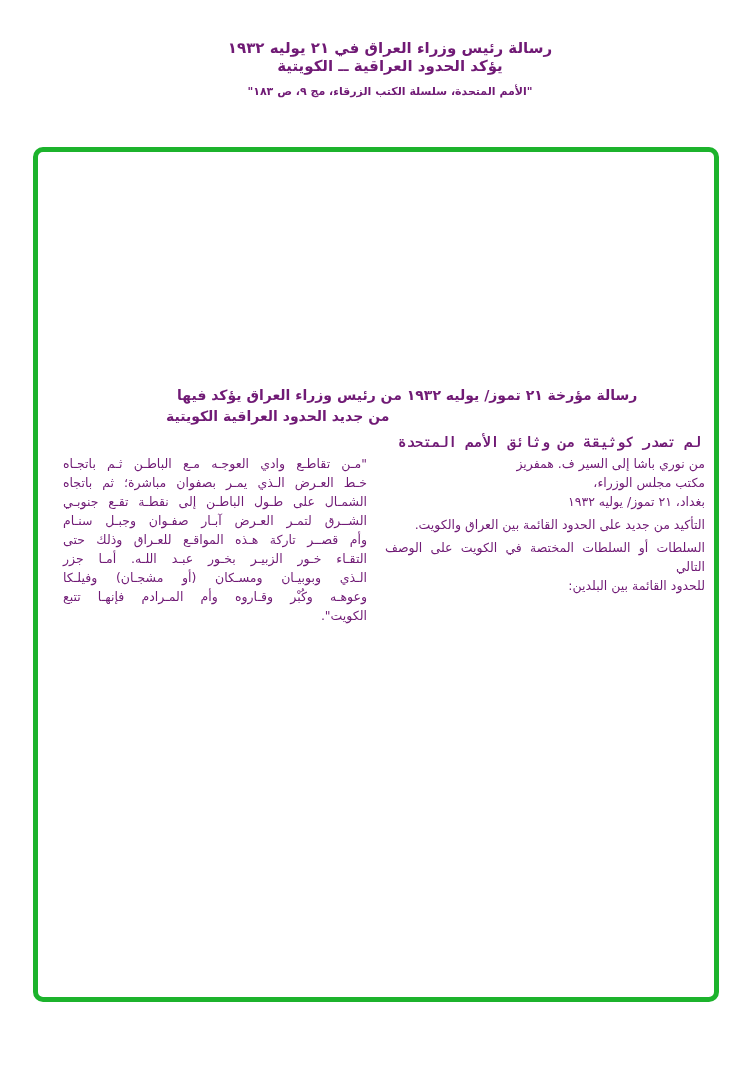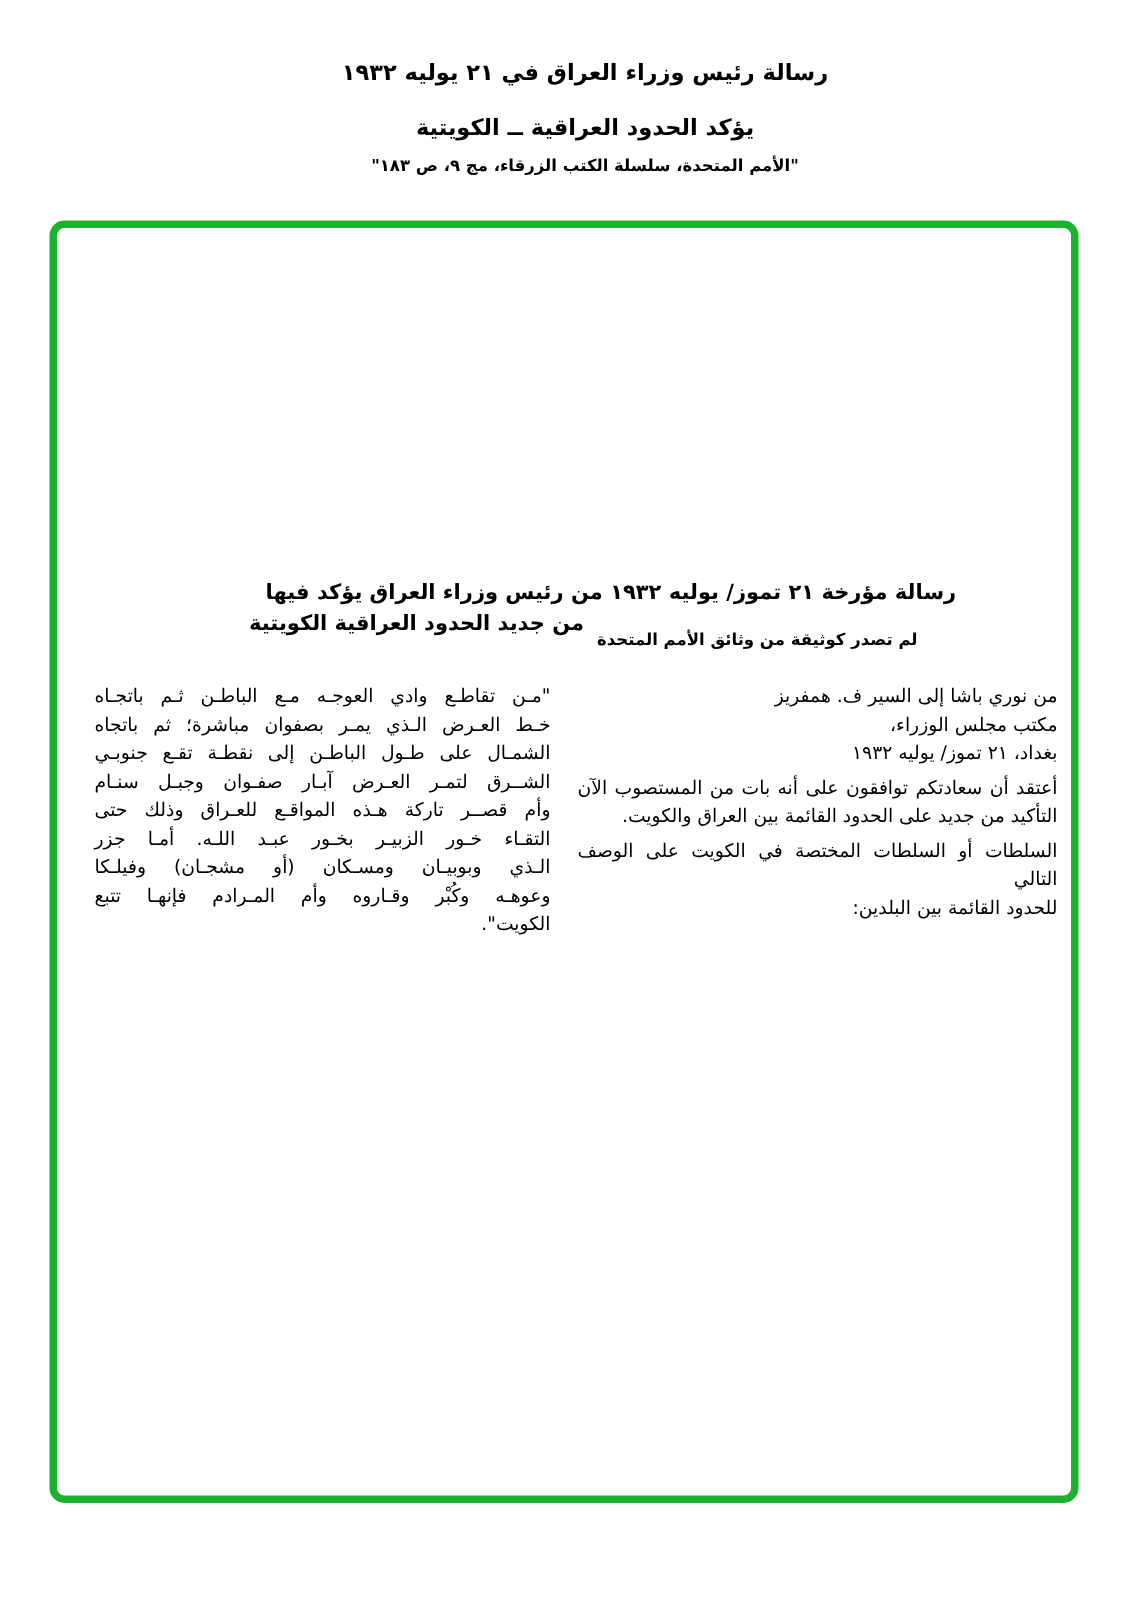--- a/index.html
+++ b/index.html
@@ -2,38 +2,38 @@
 <html lang="ar" style="--accent: #1cb32c;"><head>
 <meta charset="utf-8">
 <style>
   html, body { margin: 0; padding: 0; background: #ffffff; }
   .page {
     position: relative;
     width: 750px;
     height: 1068px;
     background: #ffffff;
     font-family: "DejaVu Sans", sans-serif;
-    color: #000000;
+    color: #701a75;
     overflow: hidden;
   }
 
   
   .header {
     position: absolute;
     left: 30px; top: 40px; width: 720px;
     text-align: center;
     direction: rtl;
   }
   .hdr-line {
     font-weight: bold;
     font-size: 15px;
     line-height: 16px;
     white-space: nowrap;
   }
-  .hdr-line + .hdr-line { margin-top: 21px; }
+  .hdr-line + .hdr-line { margin-top: 2px; }
   .hdr-source {
     margin-top: 12px;
     font-weight: bold;
     font-size: 11px;
     line-height: 12px;
     white-space: nowrap;
   }
 
   
   .frame {
@@ -53,26 +53,27 @@
     font-weight: bold;
     font-size: 14px;
     line-height: 15px;
     text-align: right;
   }
   .doc-heading-l1 { left: 139px; top: 236px; }
   .doc-heading-l2 { left: 128px; top: 257px; }
 
   .doc-subheading {
     position: absolute;
-    left: 360px; top: 268px;
+    left: 360px; top: 284px;
     direction: rtl;
     white-space: nowrap;
     font-weight: bold;
-    font-size: 11px;
+    font-size: 14px;
     line-height: 14px;
+    font-family: Liberation Mono, monospace;
   }
 
   
   .col {
     position: absolute;
     direction: rtl;
     font-size: 12.5px;
     line-height: 19px;
   }
   .col-right { left: 347px; top: 302px; width: 320px; }
@@ -101,21 +102,20 @@
     <div class="doc-heading-l2">من جديد الحدود العراقية الكويتية</div>
 
     <div class="doc-subheading">لم تصدر كوثيقة من وثائق الأمم المتحدة</div>
 
     <div class="col col-right">
       <div class="addr">من نوري باشا إلى السير ف. همفريز</div>
       <div class="addr">مكتب مجلس الوزراء،</div>
       <div class="addr">بغداد، ٢١ تموز/ يوليه ١٩٣٢</div>
 
       <div class="para">
-        <div class="jl">أعتقد أن سعادتكم توافقون على أنه بات من المستصوب الآن</div>
         <div class="rl">التأكيد من جديد على الحدود القائمة بين العراق والكويت.</div>
       </div>
 
       <div class="para">
         <div class="jl">السلطات أو السلطات المختصة في الكويت على الوصف التالي</div>
         <div class="rl">للحدود القائمة بين البلدين:</div>
       </div>
     </div>
 
     <div class="col col-left">

